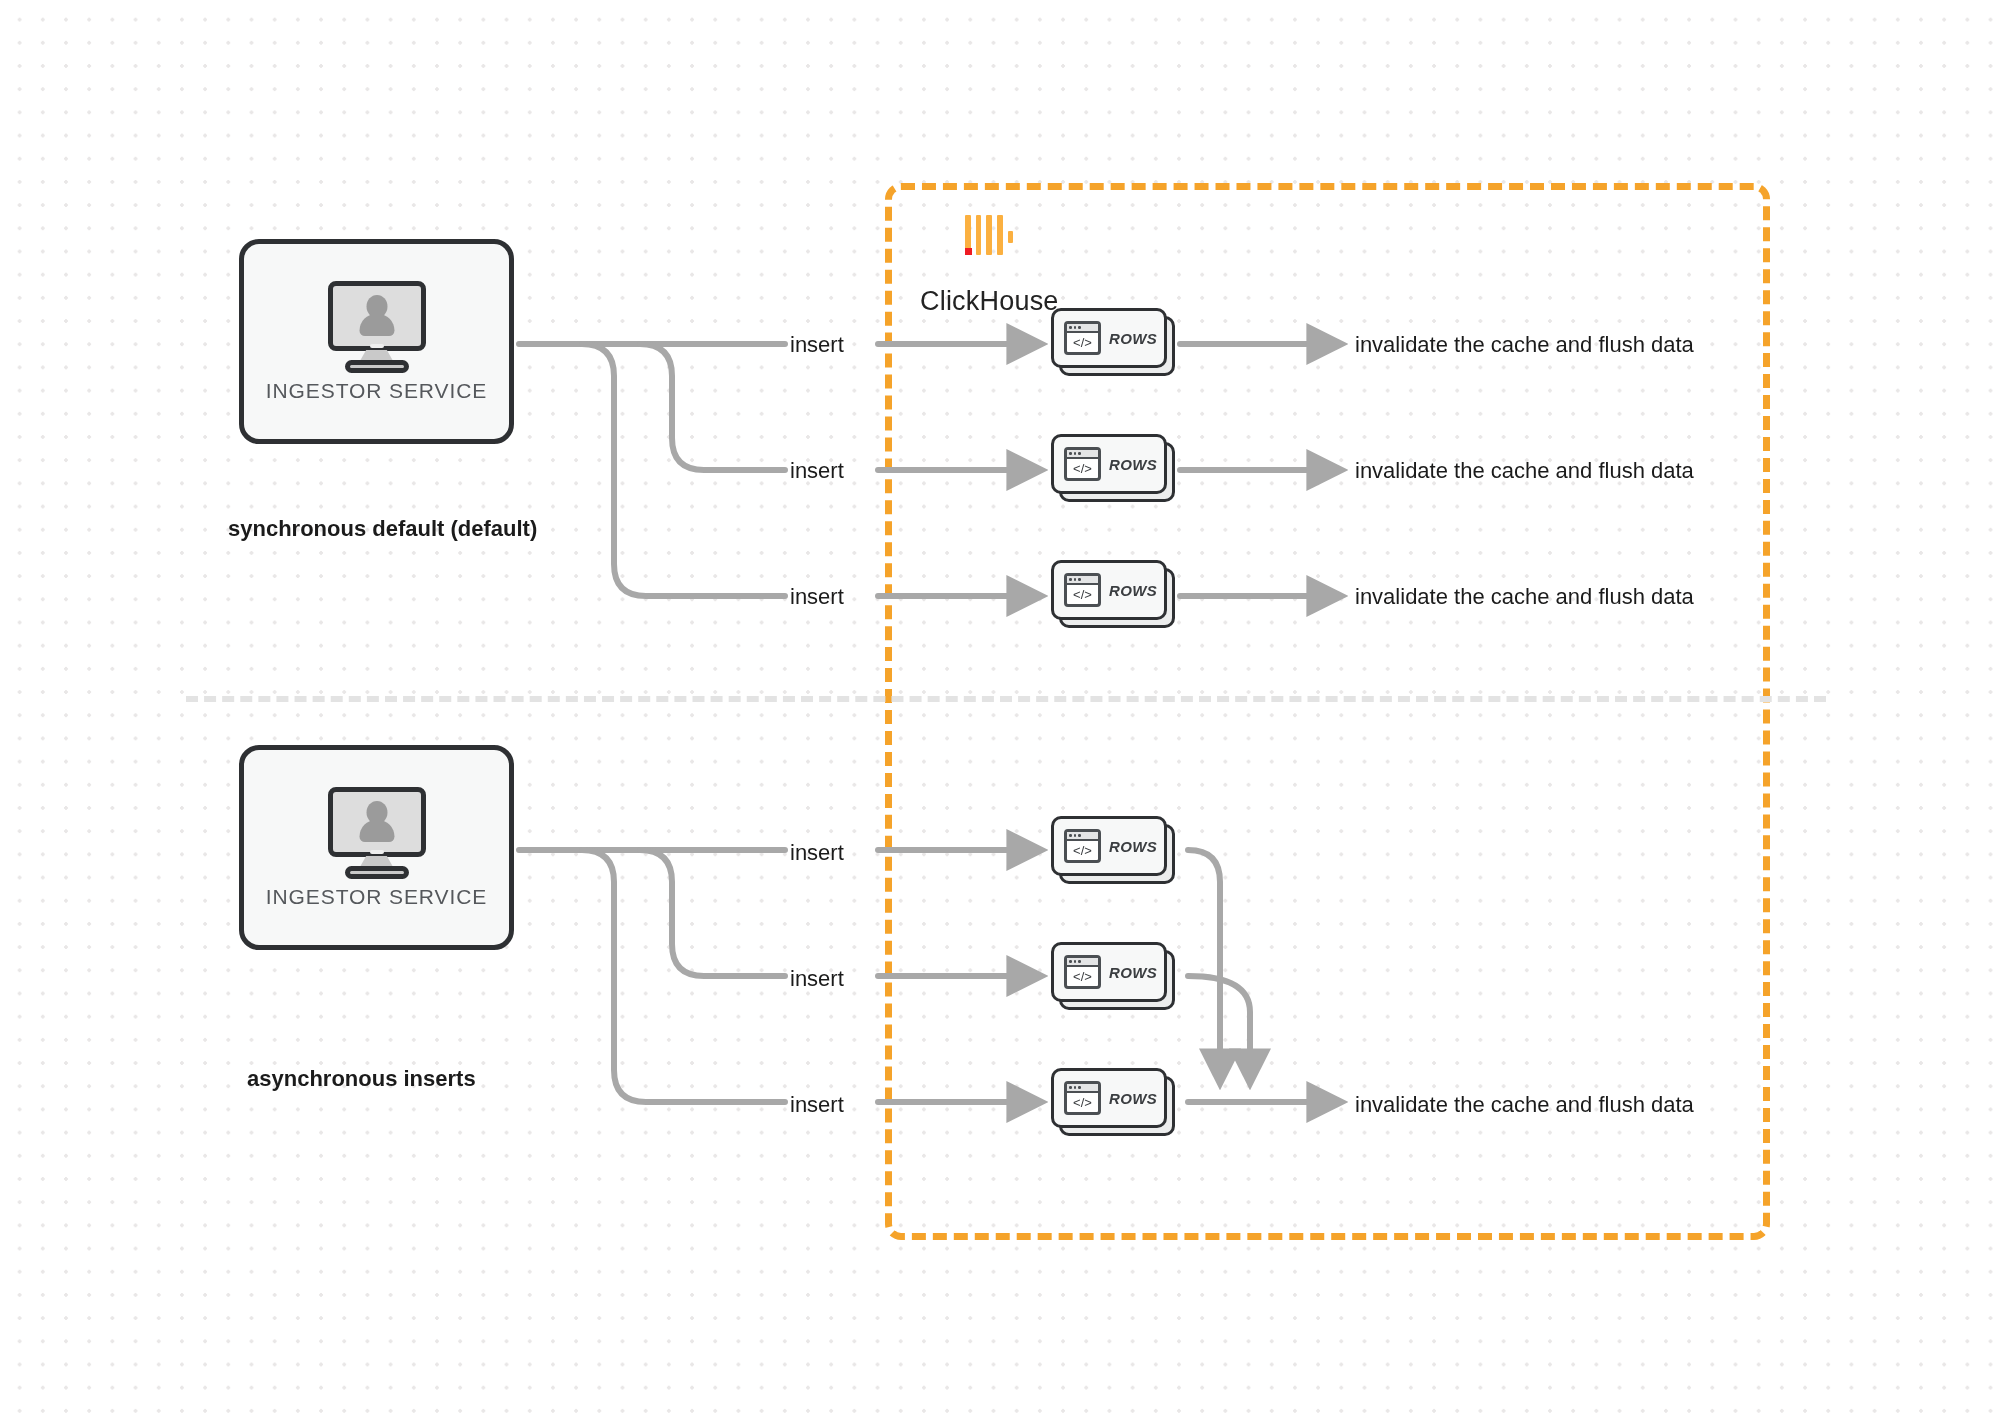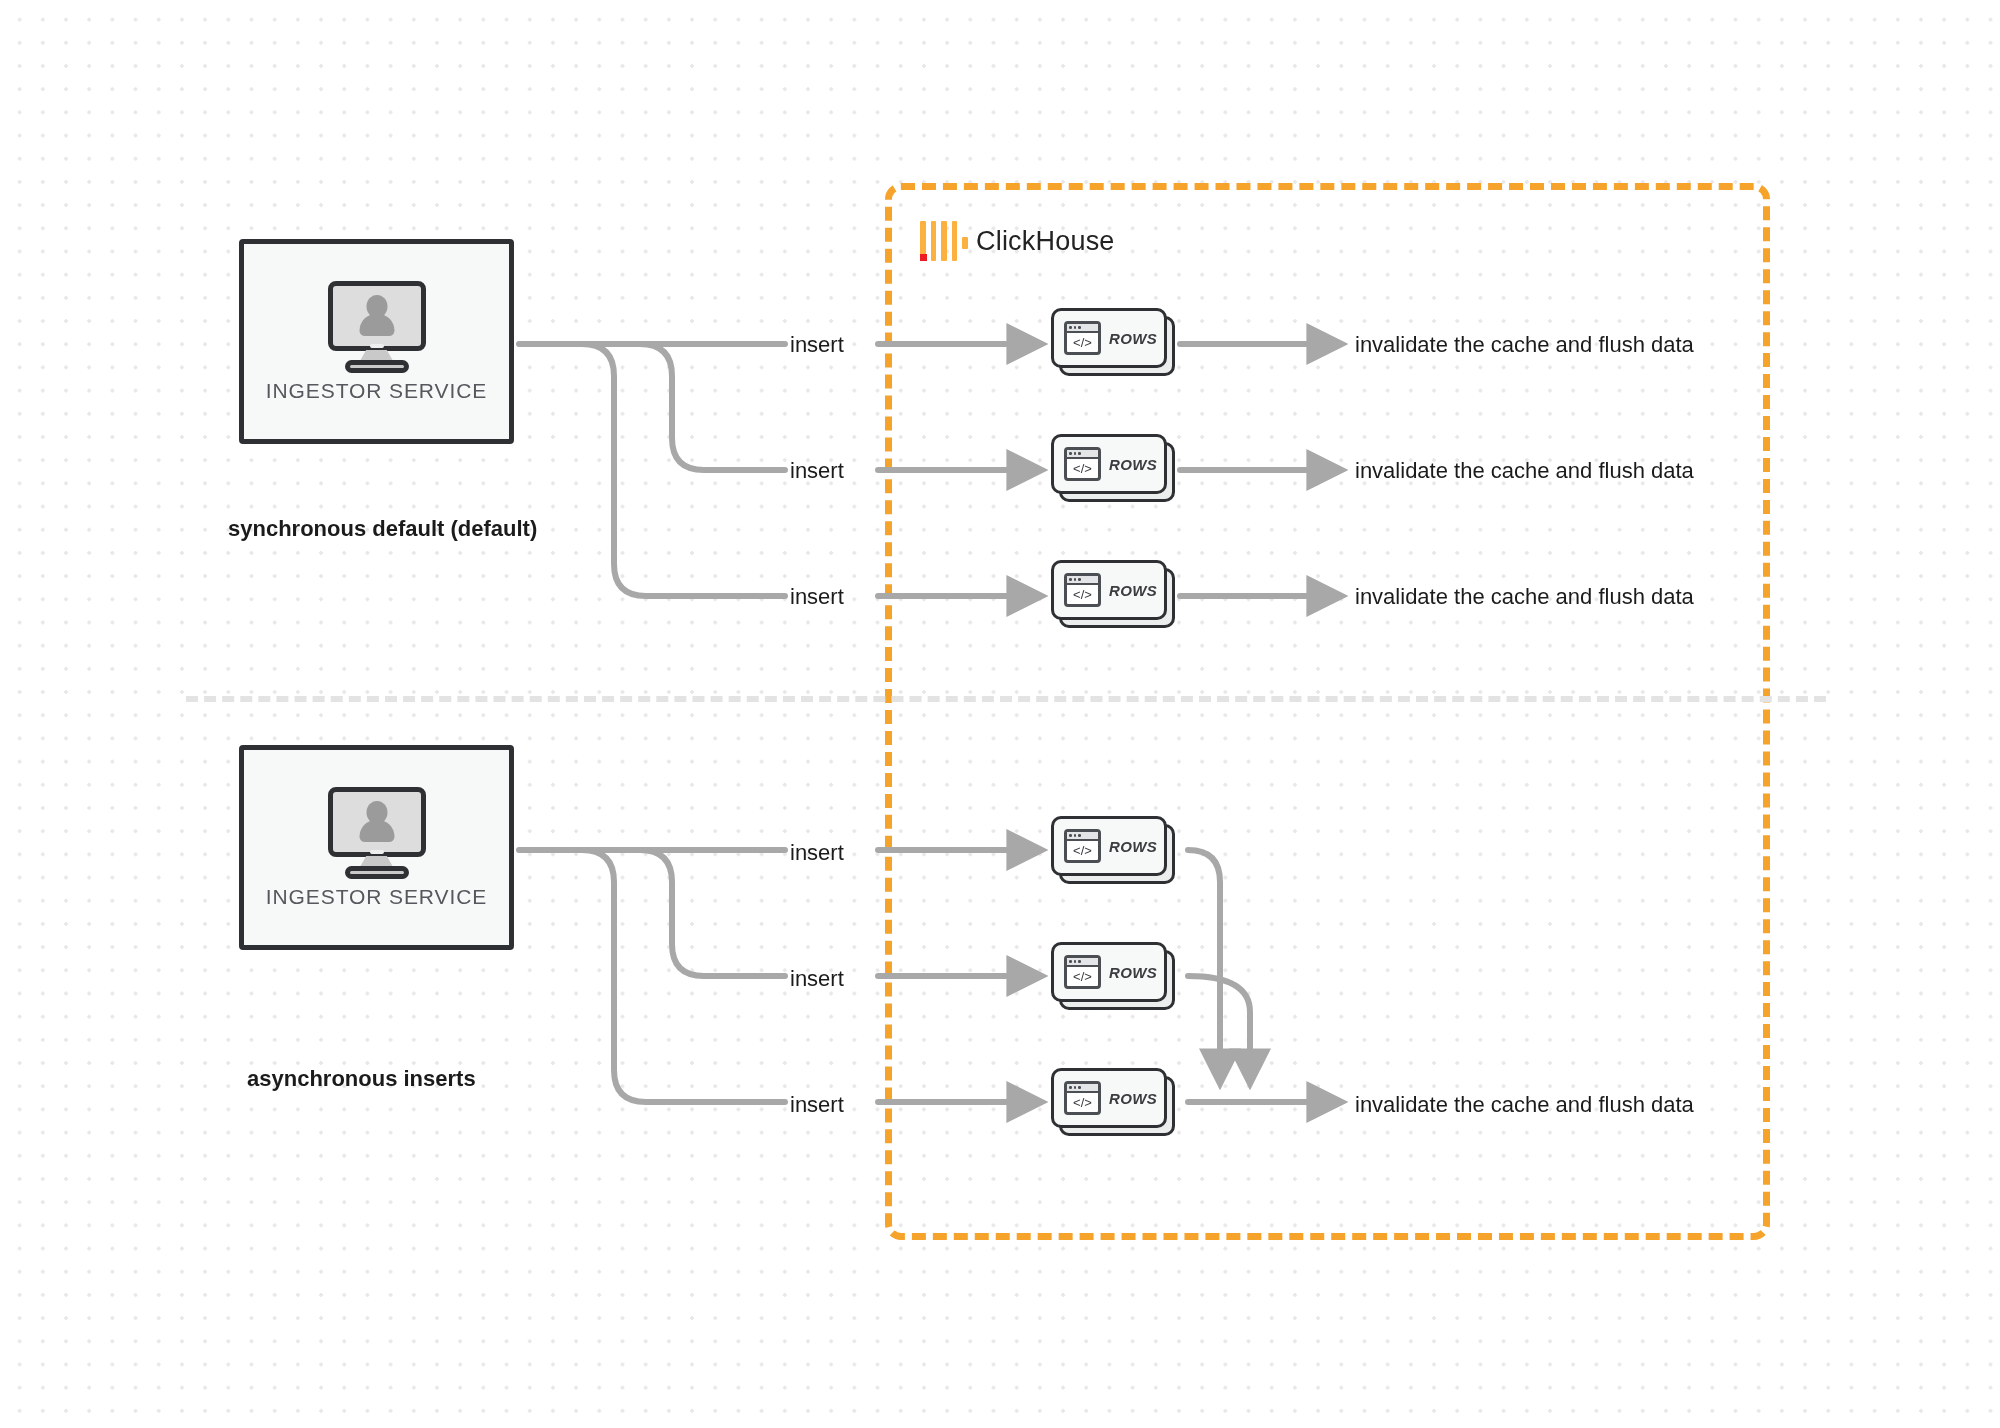--- a/index.html
+++ b/index.html
@@ -31,22 +31,23 @@
     border-radius: 16px;
   }
 
   
   .ch-brand {
     position: absolute;
     left: 920px;
     top: 215px;
     display: flex;
     align-items: center;
-    gap: 8px;
+    gap: 31px;
     height: 52px;
+    flex-direction: column;
   }
   .ch-logo {
     position: relative;
     width: 48px;
     height: 40px;
     display: flex;
     align-items: flex-end;
     gap: 5px;
   }
   .ch-logo .bar {
@@ -85,21 +86,21 @@
   }
 
   
   .ingestor {
     position: absolute;
     width: 275px;
     height: 205px;
     box-sizing: border-box;
     background: #f7f8f8;
     border: 5px solid #2e3033;
-    border-radius: 4px;
+    border-radius: 20px;
     display: flex;
     flex-direction: column;
     align-items: center;
     justify-content: center;
     gap: 6px;
   }
   .ingestor.sync  { left: 239px; top: 239px; }
   .ingestor.async { left: 239px; top: 745px; }
 
   .monitor {

